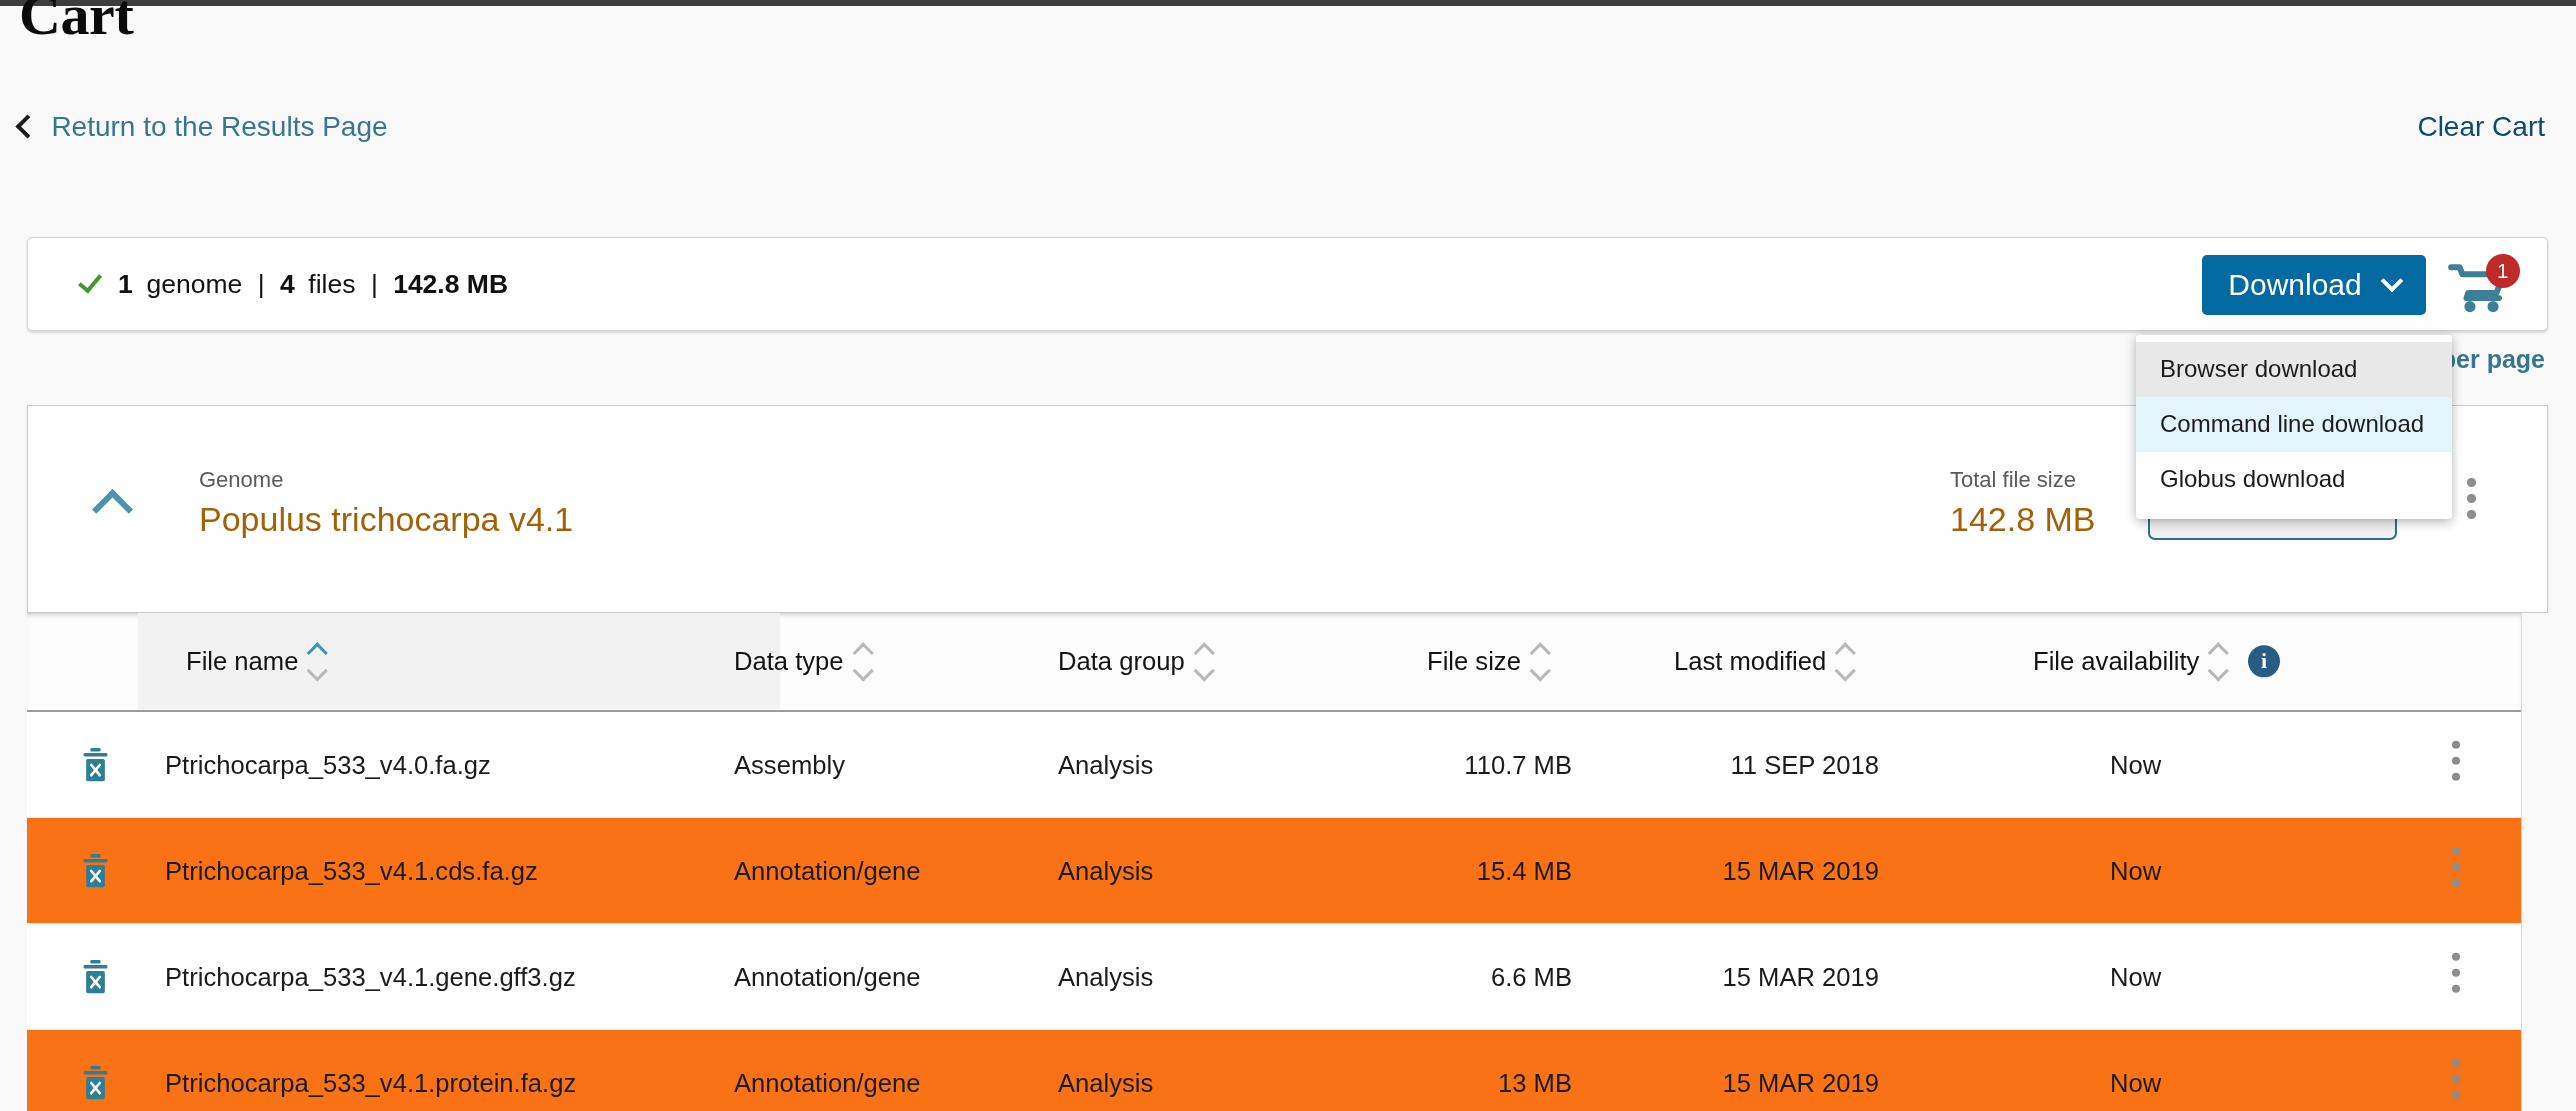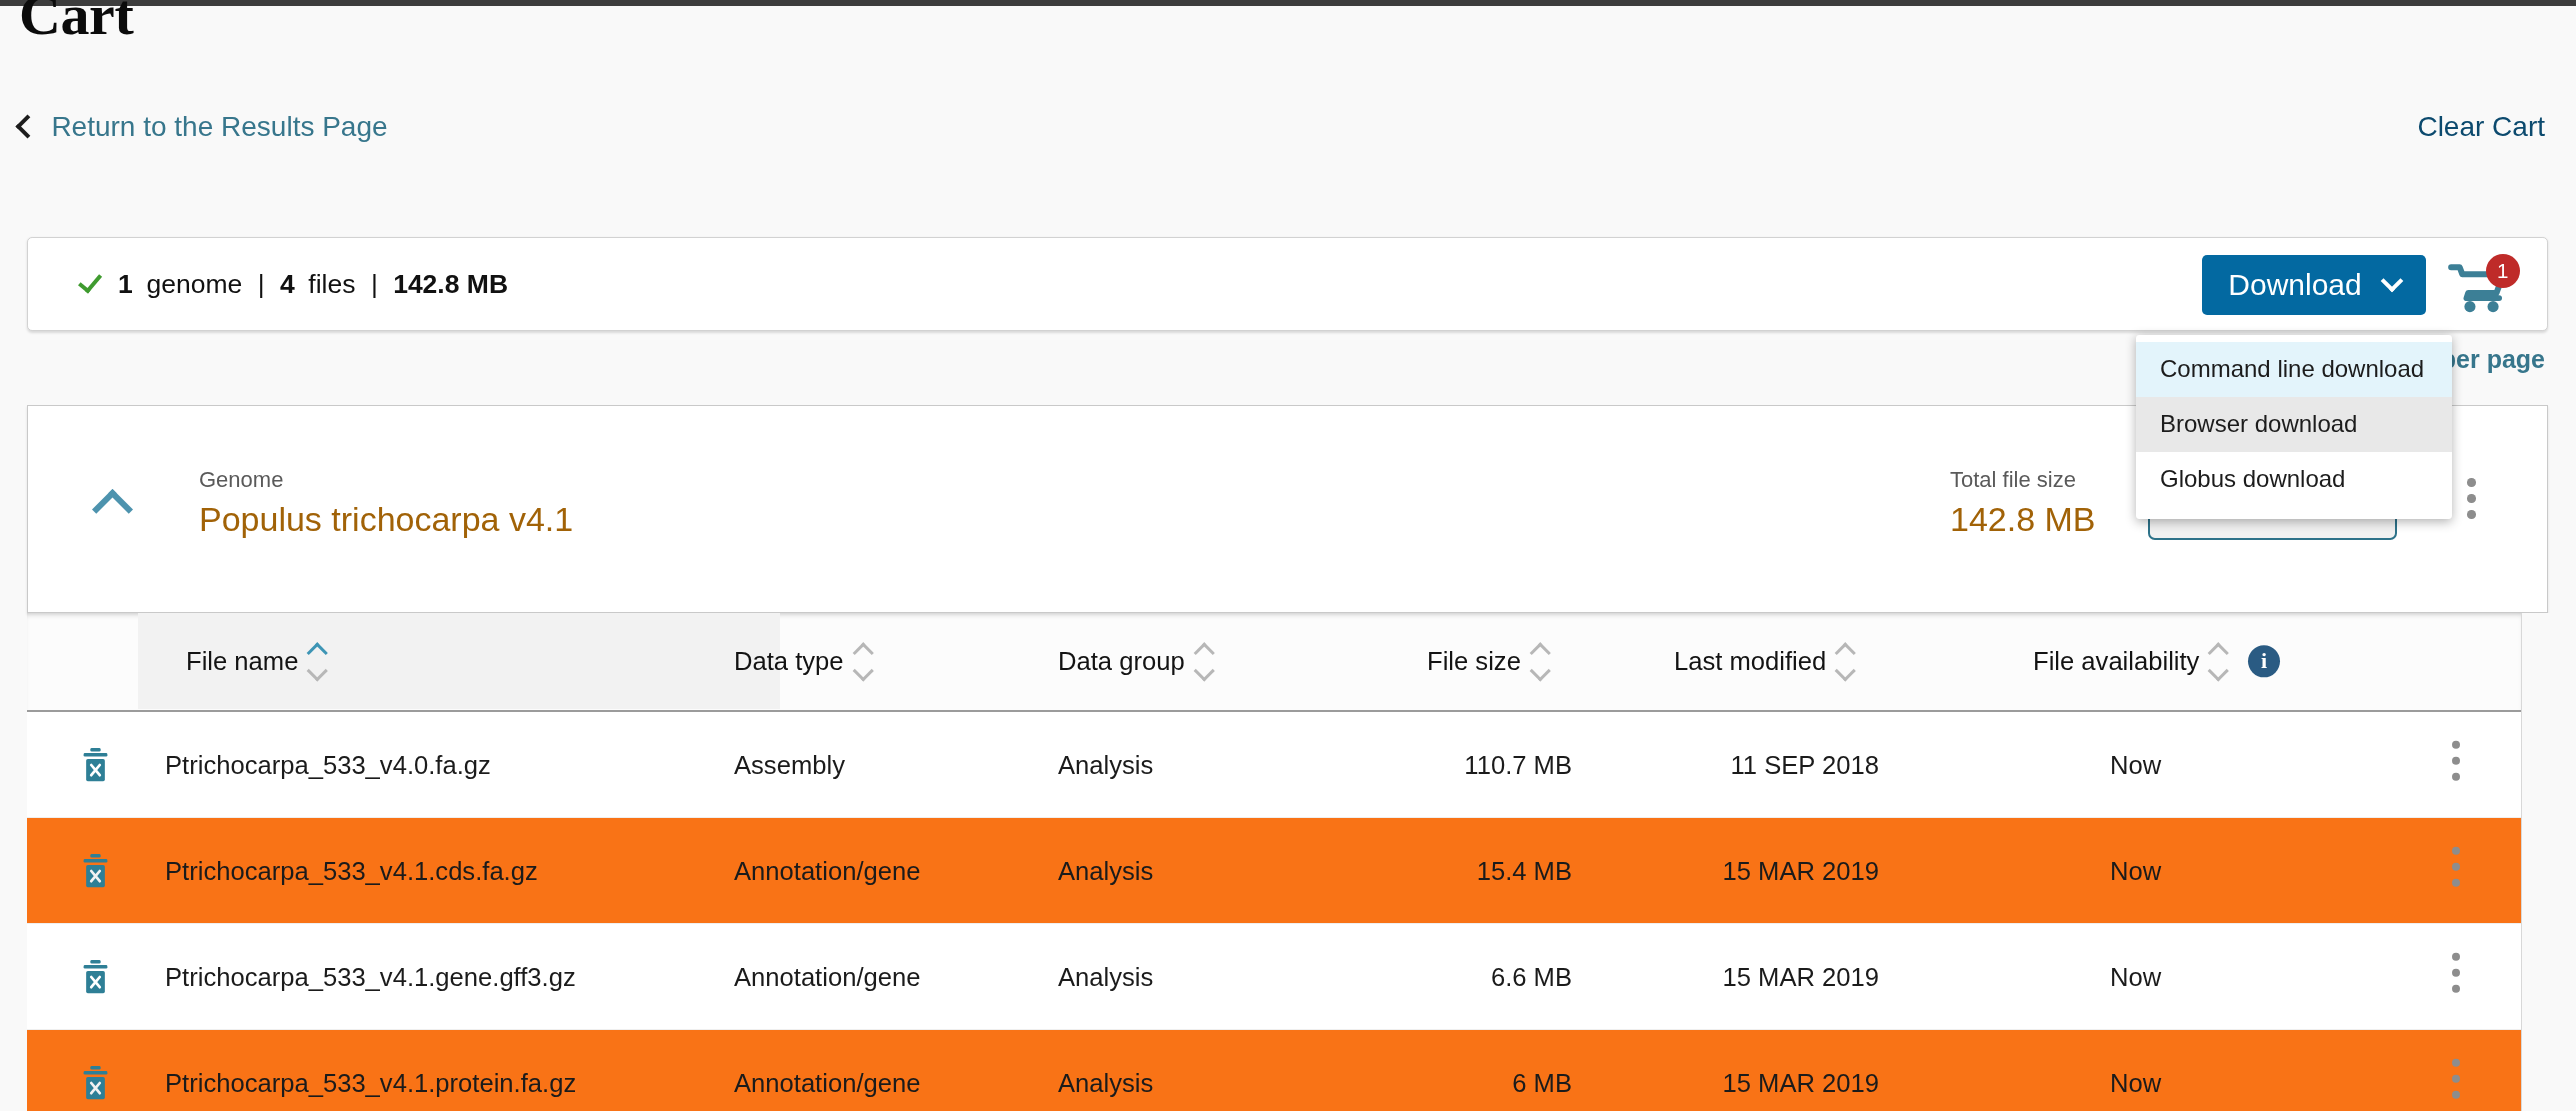--- a/index.html
+++ b/index.html
@@ -293,25 +293,25 @@
   </div>
 
   <div class="ghost-btn"></div>
   <div class="genome-kebab kebab">
     <i></i>
     <i></i>
     <i></i>
   </div>
 
   <div class="dropdown">
+    <div class="dd-item hover">
+      <span>Browser download</span>
+    </div>
     <div class="dd-item selected">
       <span>Command line download</span>
-    </div>
-    <div class="dd-item hover">
-      <span>Browser download</span>
     </div>
     <div class="dd-item">
       <span>Globus download</span>
     </div>
   </div>
 
   <div class="table">
     <div class="thead">
       <div class="sortcol-bg"></div>
 
@@ -428,21 +428,21 @@
     <div class="trow alt">
       <svg class="trash" viewBox="0 0 34 40">
         <rect x="11" y="0" width="12" height="4" rx="1.5" fill="#2e7f96"></rect>
         <rect x="3" y="6" width="28" height="4" rx="1.5" fill="#2e7f96"></rect>
         <rect x="6" y="13" width="22" height="26" rx="2" fill="#2e7f96"></rect>
         <path d="M12 20 l10 12 M22 20 l-10 12" stroke="#f2f2f2" stroke-width="3.2" stroke-linecap="round"></path>
       </svg>
       <div class="cell c-name">Ptrichocarpa_533_v4.1.protein.fa.gz</div>
       <div class="cell c-type">Annotation/gene</div>
       <div class="cell c-group">Analysis</div>
-      <div class="cell c-size r" style="text-align: right;">6 MB</div>
+      <div class="cell c-size r" style="text-align: right;">13 MB</div>
       <div class="cell c-mod r" style="text-align: right;">15 MAR 2019</div>
       <div class="cell c-avail">Now</div>
       <div class="row-kebab kebab">
         <i></i>
         <i></i>
         <i></i>
       </div>
     </div>
   </div>
 

